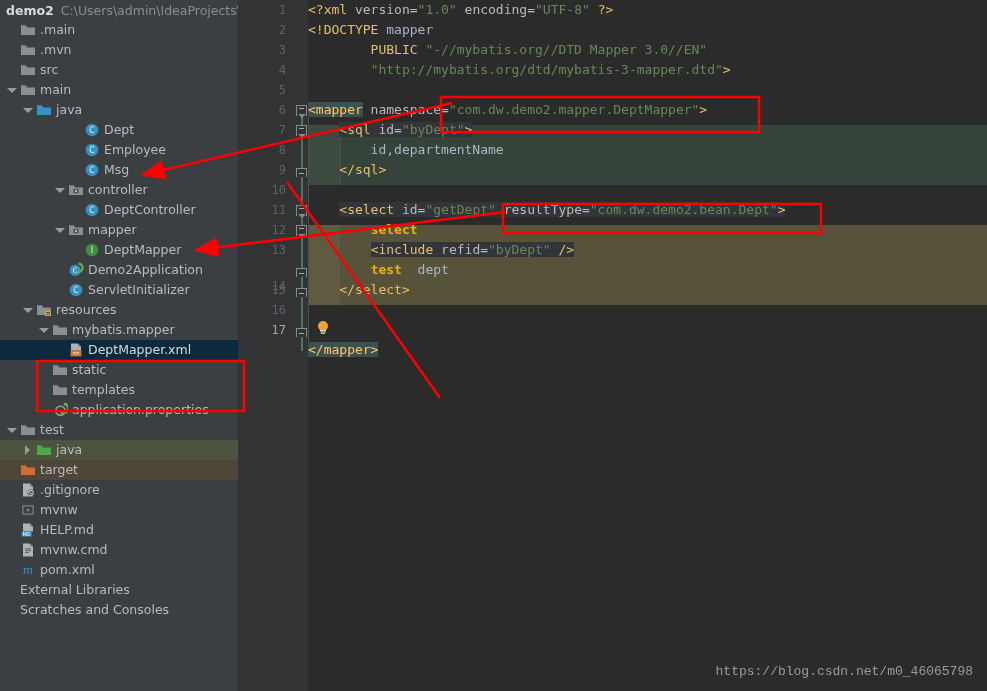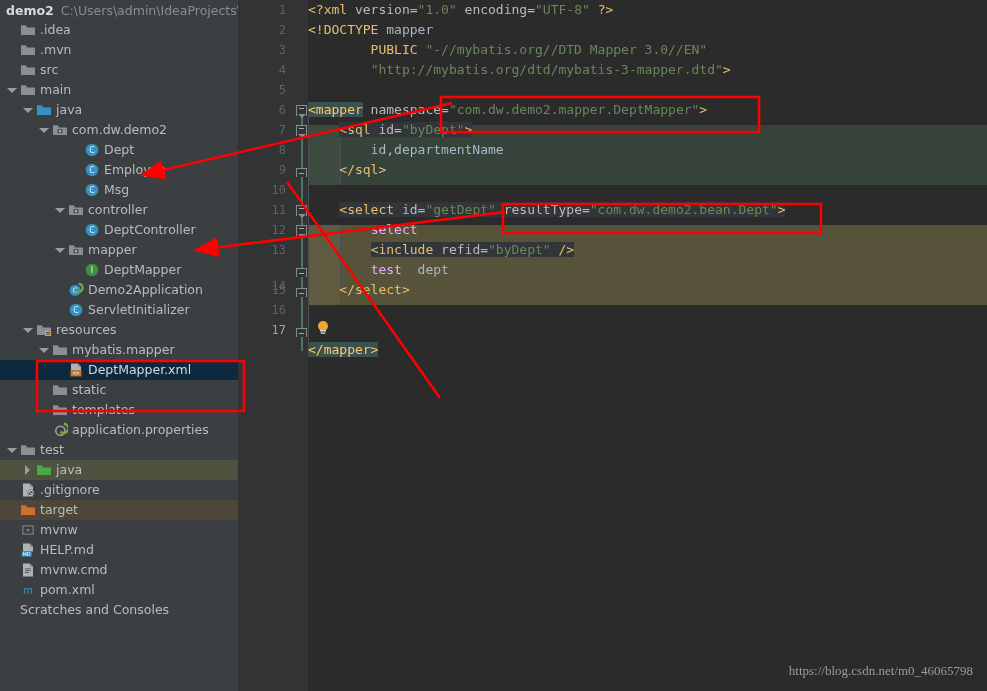--- a/index.html
+++ b/index.html
@@ -200,21 +200,21 @@
 
   .indentblk {
     position: absolute;
     z-index: 1;
   }
 
   
   .tag    { color: #e8bf6a; }
   .attr   { color: #bababa; }
   .str    { color: #6a8759; }
-  .sqlkw  { color: #f0abfc; }
+  .sqlkw  { color: #eab308; font-weight: bold; }
   .plain  { color: #a9b7c6; }
   .hl-tag { background: #3b514d; color: #ffc66d; }
   .hl-dark { background: #32353a; }
 
   .idguide {
     position: absolute;
     width: 1px;
     background: #4b5052;
     z-index: 2;
   }
@@ -230,21 +230,21 @@
     left: 0; top: 0;
     width: 987px; height: 691px;
     pointer-events: none;
     z-index: 50;
   }
 
   #watermark {
     position: absolute;
     right: 14px; bottom: 12px;
     color: #9b9b9b;
-    font-family: Liberation Serif, serif;
+    font-family: Liberation Mono, monospace;
     font-size: 13px;
     z-index: 60;
   }
 </style>
 </head>
 <body>
 
 <div id="root">
 
   <div id="sidebar">
@@ -255,21 +255,21 @@
     <div class="tree" id="tree">
         <div class="row">
           <span style="display: inline-block; flex: 0 0 auto; width: 6px;"></span>
           <span class="arrow " style="margin-right: 3px;"></span>
           <span class="ico">
             <svg width="16" height="16">
               <path d="M1 4 L6 4 L7.2 5.6 L15 5.6 L15 13 L1 13 Z" fill="#8a8f93"></path>
               <path d="M1 3.2 L5.6 3.2 L6.6 4.6 L1 4.6 Z" fill="#8a8f93"></path>
             </svg>
           </span>
-          <span class="lbl">.idea</span>
+          <span class="lbl">.main</span>
         </div>
         <div class="row">
           <span style="display: inline-block; flex: 0 0 auto; width: 6px;"></span>
           <span class="arrow " style="margin-right: 3px;"></span>
           <span class="ico">
             <svg width="16" height="16">
               <path d="M1 4 L6 4 L7.2 5.6 L15 5.6 L15 13 L1 13 Z" fill="#8a8f93"></path>
               <path d="M1 3.2 L5.6 3.2 L6.6 4.6 L1 4.6 Z" fill="#8a8f93"></path>
             </svg>
           </span>
@@ -300,33 +300,20 @@
         <div class="row">
           <span style="display: inline-block; flex: 0 0 auto; width: 22px;"></span>
           <span class="arrow down" style="margin-right: 3px;"></span>
           <span class="ico">
             <svg width="16" height="16">
               <path d="M1 4 L6 4 L7.2 5.6 L15 5.6 L15 13 L1 13 Z" fill="#3592c4"></path>
               <path d="M1 3.2 L5.6 3.2 L6.6 4.6 L1 4.6 Z" fill="#3592c4"></path>
             </svg>
           </span>
           <span class="lbl">java</span>
-        </div>
-        <div class="row">
-          <span style="display: inline-block; flex: 0 0 auto; width: 38px;"></span>
-          <span class="arrow down" style="margin-right: 3px;"></span>
-          <span class="ico">
-            <svg width="16" height="16">
-              <path d="M1 4 L6 4 L7.2 5.6 L15 5.6 L15 13 L1 13 Z" fill="#8a8f93"></path>
-              <path d="M1 3.2 L5.6 3.2 L6.6 4.6 L1 4.6 Z" fill="#8a8f93"></path>
-              <rect x="5.5" y="7" width="5" height="4.2" fill="#4a4e50"></rect>
-              <circle cx="8" cy="9.1" r="1.1" fill="#c9cdd0"></circle>
-            </svg>
-          </span>
-          <span class="lbl">com.dw.demo2</span>
         </div>
         <div class="row">
           <span style="display: inline-block; flex: 0 0 auto; width: 70px;"></span>
           <span class="arrow " style="margin-right: 3px;"></span>
           <span class="ico">
             <svg width="16" height="16">
               <circle cx="8" cy="8" r="6.2" fill="#3592c4"></circle>
               <text x="8" y="11.3" font-size="8" font-family="DejaVu Sans, sans-serif" fill="#e8f3fa" text-anchor="middle">C</text>
             </svg>
           </span>
@@ -512,46 +499,46 @@
         <div class="row sel-green">
           <span style="display: inline-block; flex: 0 0 auto; width: 22px;"></span>
           <span class="arrow right" style="margin-right: 3px;"></span>
           <span class="ico">
             <svg width="16" height="16">
               <path d="M1 4 L6 4 L7.2 5.6 L15 5.6 L15 13 L1 13 Z" fill="#49a849"></path>
               <path d="M1 3.2 L5.6 3.2 L6.6 4.6 L1 4.6 Z" fill="#49a849"></path>
             </svg>
           </span>
           <span class="lbl">java</span>
+        </div>
+        <div class="row sel-brown">
+          <span style="display: inline-block; flex: 0 0 auto; width: 6px;"></span>
+          <span class="arrow " style="margin-right: 3px;"></span>
+          <span class="ico">
+            <svg width="16" height="16">
+              <path d="M1 4 L6 4 L7.2 5.6 L15 5.6 L15 13 L1 13 Z" fill="#cc6f31"></path>
+              <path d="M1 3.2 L5.6 3.2 L6.6 4.6 L1 4.6 Z" fill="#cc6f31"></path>
+            </svg>
+          </span>
+          <span class="lbl">target</span>
         </div>
         <div class="row">
           <span style="display: inline-block; flex: 0 0 auto; width: 6px;"></span>
           <span class="arrow " style="margin-right: 3px;"></span>
           <span class="ico">
             <svg width="16" height="16">
               <path d="M3 1.5 L10 1.5 L13 4.4 L13 14.4 L3 14.4 Z" fill="#aeb3b7"></path>
               <path d="M10 1.5 L13 4.4 L10 4.4 Z" fill="#7d8184"></path>
               <circle cx="10.6" cy="11" r="3.4" fill="#3c3f41"></circle>
               <circle cx="10.6" cy="11" r="2.6" fill="none" stroke="#b6bbbe" stroke-width="1.1"></circle>
               <line x1="8.8" y1="9.2" x2="12.4" y2="12.8" stroke="#b6bbbe" stroke-width="1.1"></line>
             </svg>
           </span>
           <span class="lbl">.gitignore</span>
         </div>
-        <div class="row sel-brown">
-          <span style="display: inline-block; flex: 0 0 auto; width: 6px;"></span>
-          <span class="arrow " style="margin-right: 3px;"></span>
-          <span class="ico">
-            <svg width="16" height="16">
-              <path d="M1 4 L6 4 L7.2 5.6 L15 5.6 L15 13 L1 13 Z" fill="#cc6f31"></path>
-              <path d="M1 3.2 L5.6 3.2 L6.6 4.6 L1 4.6 Z" fill="#cc6f31"></path>
-            </svg>
-          </span>
-          <span class="lbl">target</span>
-        </div>
         <div class="row">
           <span style="display: inline-block; flex: 0 0 auto; width: 6px;"></span>
           <span class="arrow " style="margin-right: 3px;"></span>
           <span class="ico">
             <svg width="16" height="16">
               <rect x="2.4" y="3.4" width="11.2" height="9.2" fill="#8a8f93"></rect>
               <rect x="3.4" y="4.4" width="9.2" height="7.2" fill="#3c3f41"></rect>
               <text x="8" y="10" font-size="6" font-family="DejaVu Sans Mono, monospace" fill="#cfd3d6" text-anchor="middle">&gt;</text>
             </svg>
           </span>
@@ -586,20 +573,26 @@
         </div>
         <div class="row">
           <span style="display: inline-block; flex: 0 0 auto; width: 6px;"></span>
           <span class="arrow " style="margin-right: 3px;"></span>
           <span class="ico">
             <svg width="16" height="16">
               <text x="8" y="12" font-size="11" font-style="italic" font-family="DejaVu Serif, serif" fill="#3592c4" text-anchor="middle">m</text>
             </svg>
           </span>
           <span class="lbl">pom.xml</span>
+        </div>
+        <div class="row">
+          <span style="display: inline-block; flex: 0 0 auto; width: 6px;"></span>
+          <span class="arrow " style="margin-right: 3px;"></span>
+          <span style="display: inline-block; width: 0px;"></span>
+          <span class="lbl">External Libraries</span>
         </div>
         <div class="row">
           <span style="display: inline-block; flex: 0 0 auto; width: 6px;"></span>
           <span class="arrow " style="margin-right: 3px;"></span>
           <span style="display: inline-block; width: 0px;"></span>
           <span class="lbl">Scratches and Consoles</span>
         </div>
       </div>
   </div>
 

